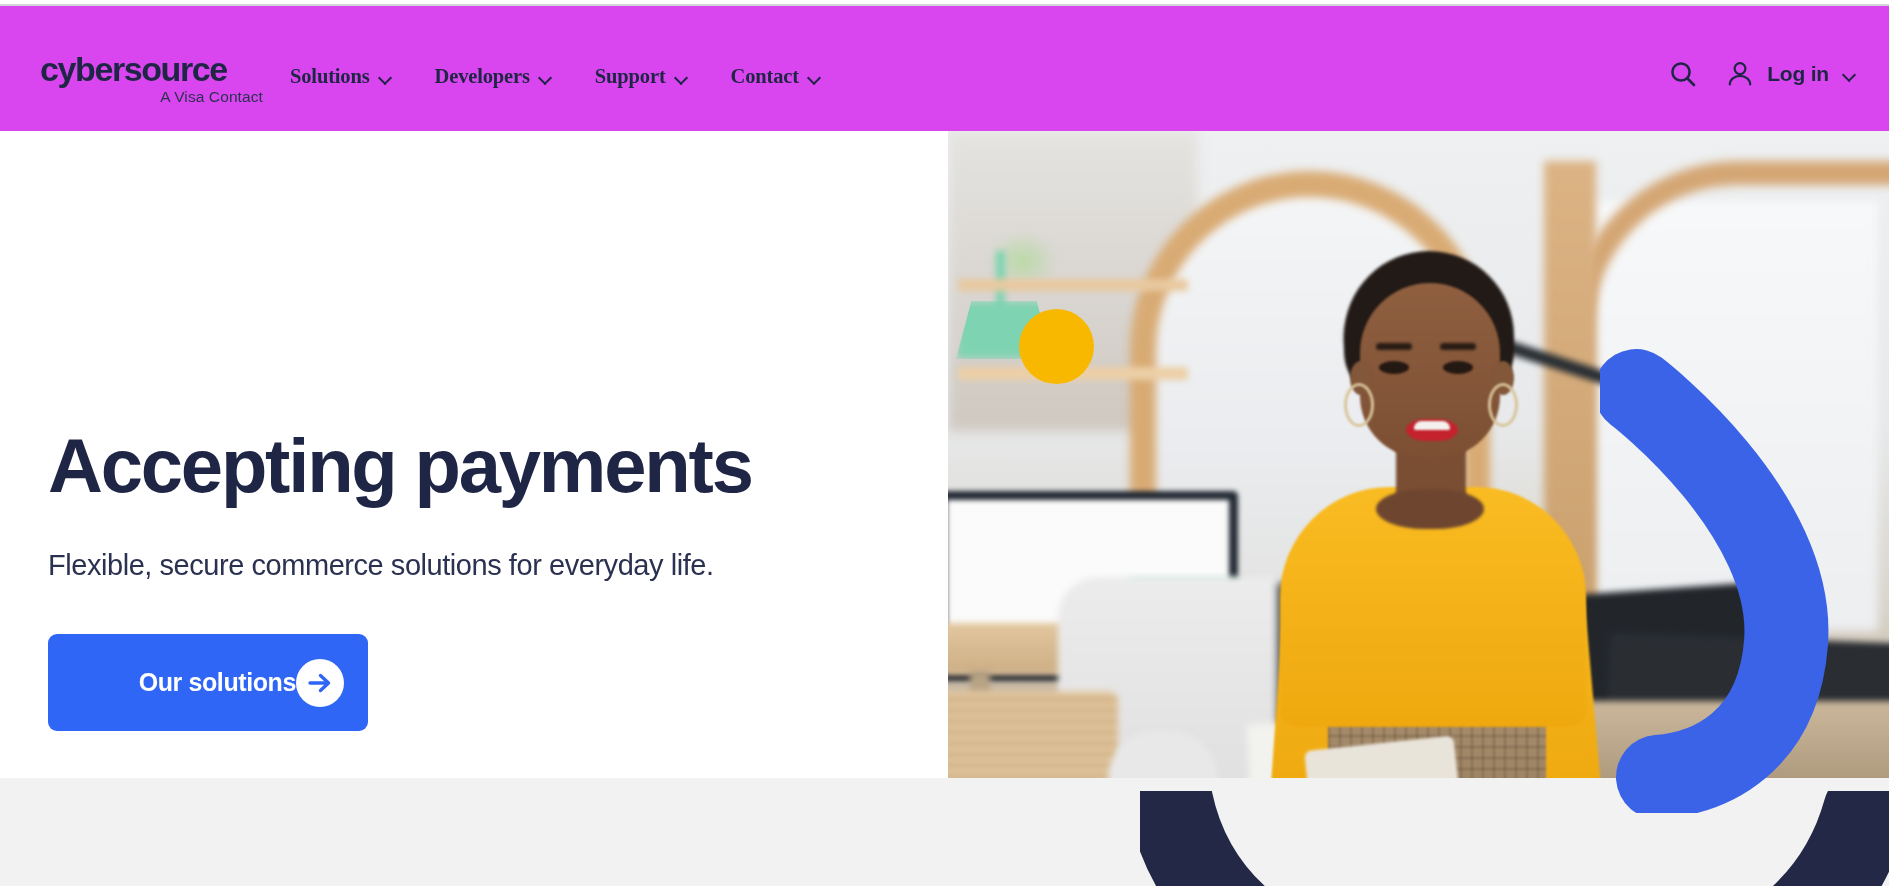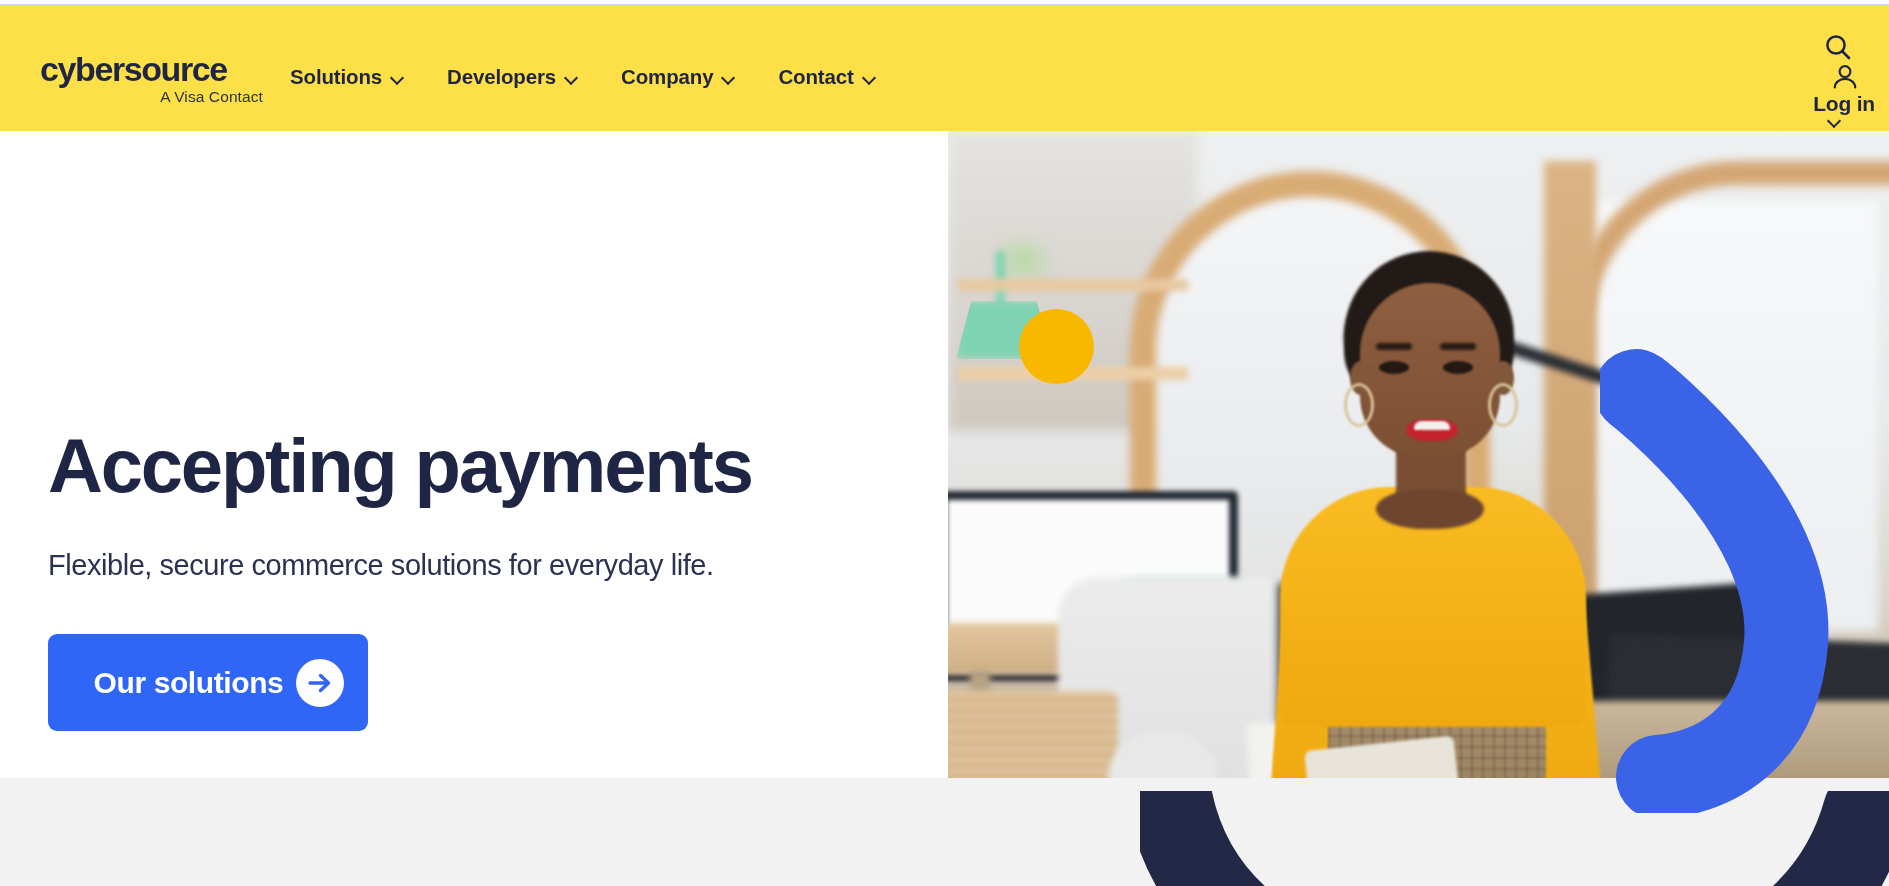--- a/index.html
+++ b/index.html
@@ -14,21 +14,21 @@
 
   
   .top-rule {
     position:absolute; top:4px; left:0; width:1889px; height:2px;
     background:#d2d4d8;
   }
 
   
   .header {
     position:absolute; top:6px; left:0; width:1889px; height:125px;
-    background:#fde047;
+    background:#d946ef;
   }
 
   .logo-wrap {
     position:absolute; left:40px; top:46px; width:225px; height:54px;
     cursor:pointer;
   }
   .logo-mark {
     font-size:34px; font-weight:700; letter-spacing:-1.4px;
     color:#1f2545; line-height:34px; font-family:"Liberation Sans", sans-serif;
   }
@@ -38,38 +38,38 @@
     letter-spacing:0.1px;
   }
 
   .nav {
     position:absolute; left:290px; top:55px;
     display:flex; align-items:center; gap:0px;
   }
   .nav-item {
     display:flex; align-items:center; gap:9px;
     padding:4px 21px 4px 0; margin-right:22px;
-    cursor:pointer; white-space:nowrap;
+    cursor:pointer; white-space:nowrap;font-family:Liberation Serif, serif;
   }
   .nav-label {
     font-size:20.5px; font-weight:600; color:#1f2545; letter-spacing:-0.15px;
   }
   .chev {
     width:13px; height:8px; position:relative; display:inline-block;
   }
   .chev::before {
     content:""; position:absolute; left:1px; top:0px;
     width:8px; height:8px;
     border-right:2.4px solid #1f2545; border-bottom:2.4px solid #1f2545;
     transform:rotate(45deg);
   }
 
   .header-right {
     position:absolute; right:0; top:26px;
-    display:flex; align-items:center; height:84px;flex-direction:column;
+    display:flex; align-items:center; height:84px;
   }
   .icon-btn { cursor:pointer; display:flex; align-items:center; justify-content:center; }
   .search-icon { width:30px; height:30px; margin-right:27px; }
   .user-icon { width:30px; height:30px; margin-right:12px; }
   .login-label {
     font-size:21px; font-weight:600; color:#1f2545; letter-spacing:-0.2px;
     margin-right:14px; cursor:pointer;
   }
   .login-chev { margin-right:33px; cursor:pointer; }
   .contact-btn {
@@ -97,22 +97,22 @@
   }
   .cta {
     position:absolute; left:0; top:213px;
     background:#3066f5; border:none; border-radius:9px;
     height:97px; width:320px;
     display:flex; align-items:center; cursor:pointer;
     padding:0 24px 0 33px;
     font-family:"Liberation Sans", sans-serif;
   }
   .cta-label {
-    font-size:30px; font-weight:700; color:#ffffff; letter-spacing:-0.4px;
-    flex:1; text-align:center;
+    font-size:25px; font-weight:700; color:#ffffff; letter-spacing:-0.4px;
+    flex:1; text-align:right;
   }
   .cta-arrow { width:48px; height:48px; flex:0 0 48px; }
 
   
   .hero-img {
     position:absolute; left:948px; top:0; width:941px; height:647px;
     overflow:hidden; background:#e9ebec;
   }
   .photo { position:absolute; inset:0; }
 
@@ -374,21 +374,21 @@
         <span class="chev"></span>
       </div>
 
 
       <div class="nav-item">
         <span class="nav-label">Developers</span>
         <span class="chev"></span>
       </div>
 
       <div class="nav-item">
-        <span class="nav-label">Company</span>
+        <span class="nav-label">Support</span>
         <span class="chev"></span>
       </div>
 
       <div class="nav-item">
         <span class="nav-label">Contact</span>
         <span class="chev"></span>
       </div>
 
     </nav>
 

